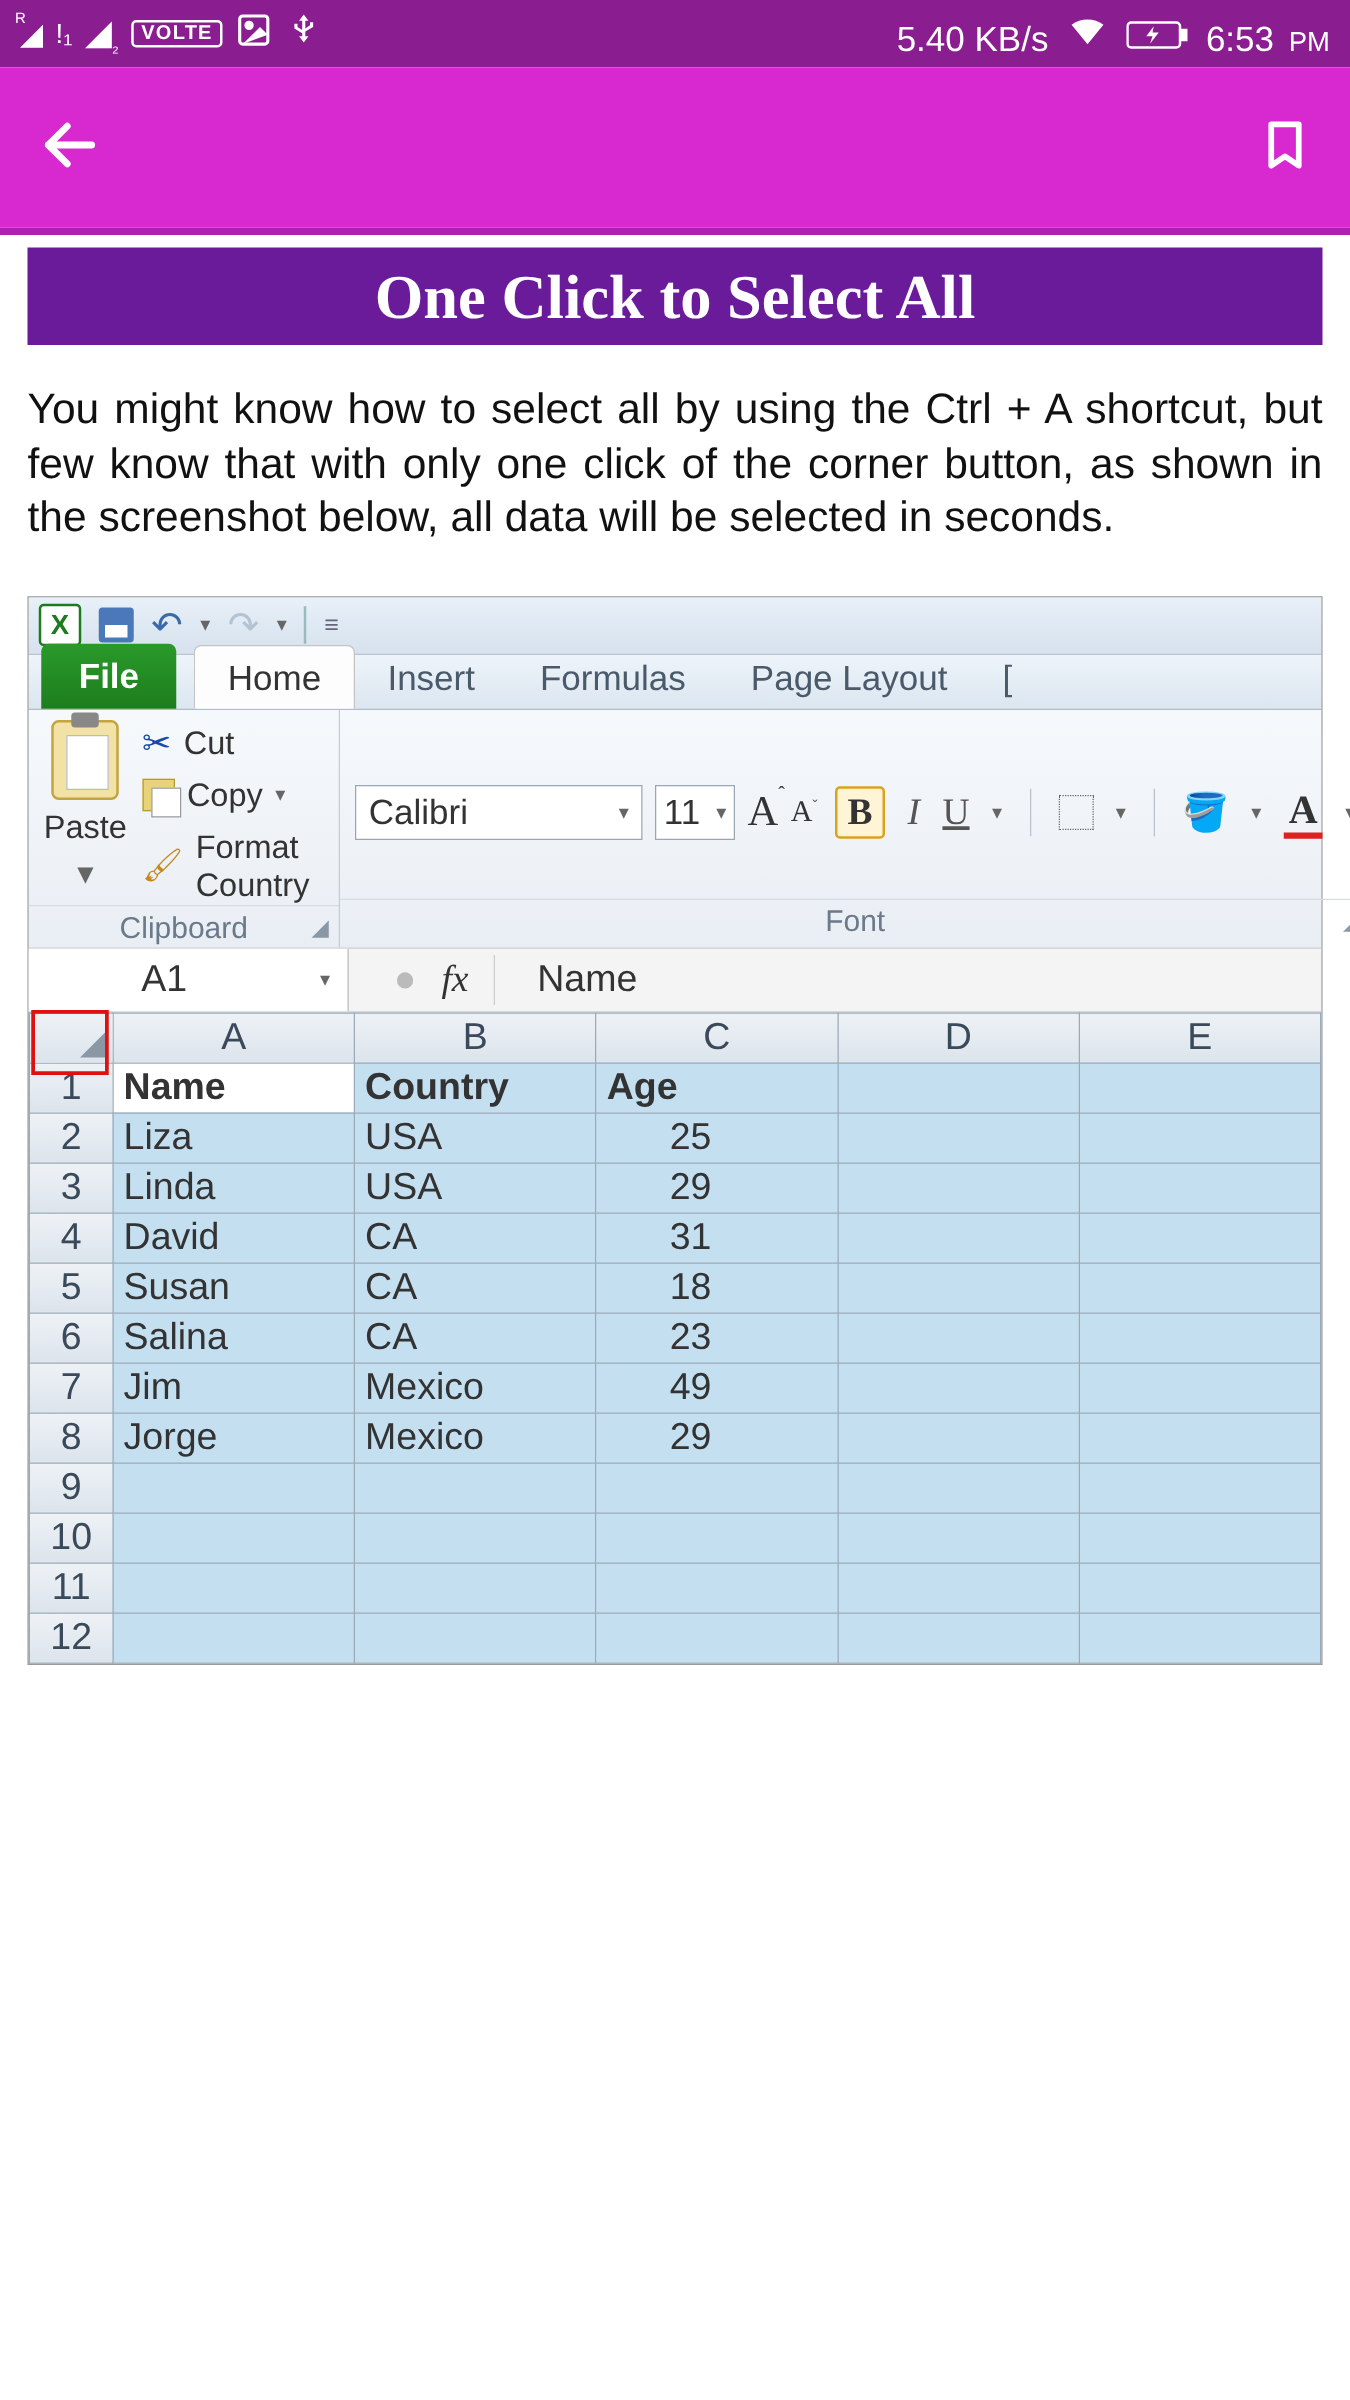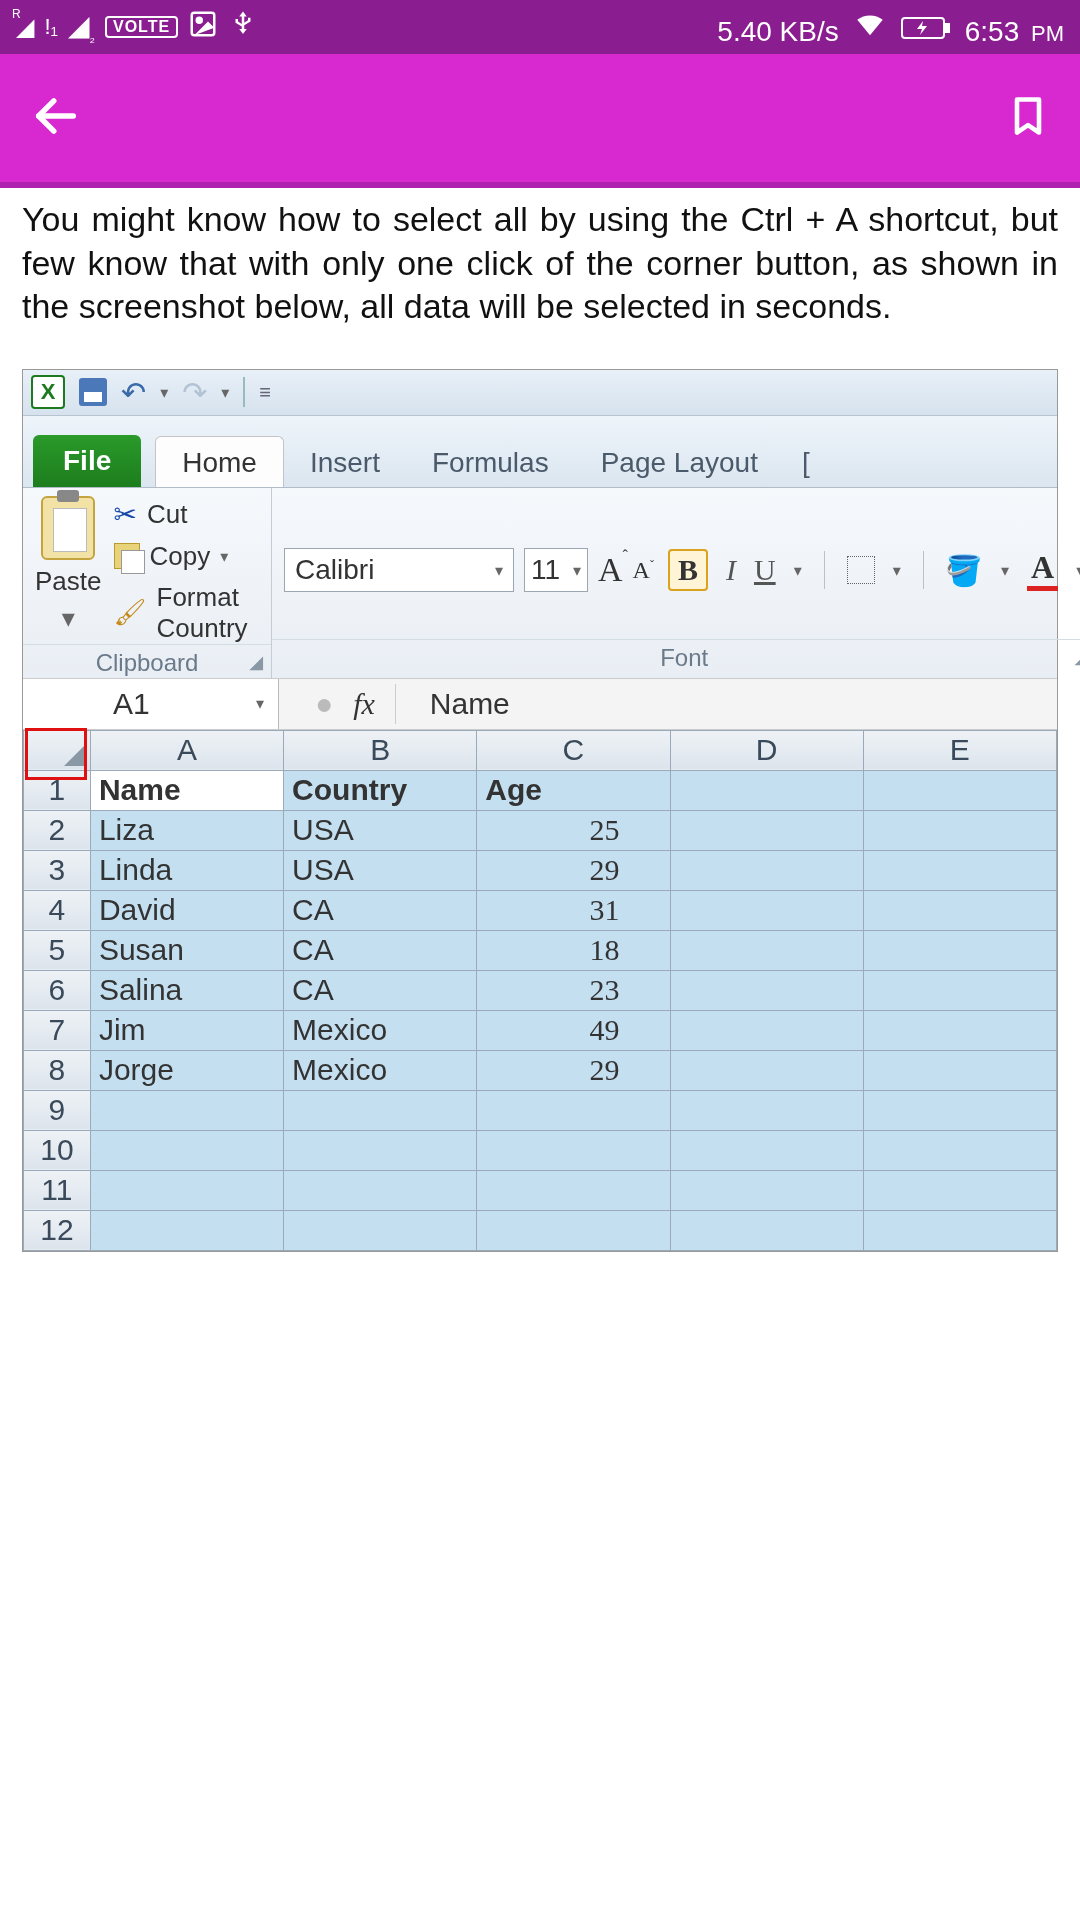--- a/index.html
+++ b/index.html
@@ -27,21 +27,21 @@
   .excel { border: 1px solid #999; background: #ececec; font-family: "Segoe UI", Tahoma, sans-serif; color: #333; }
 
   
   .excel-qat { height: 46px; background: linear-gradient(#e8f0f8, #d6e2ee); display: flex; align-items: center; gap: 14px; padding-left: 8px; font-size: 26px; color: #555; border-bottom: 1px solid #b8c4d0; }
   .xl-badge { width: 34px; height: 34px; border: 2px solid #1e7a1e; color: #1e7a1e; font-weight: 900; display: flex; align-items: center; justify-content: center; font-size: 22px; background: #fff; border-radius: 4px; }
   .save-ic { width: 28px; height: 28px; background: #4a78b8; border-radius: 3px; position: relative; }
   .save-ic::after { content: ""; position: absolute; left: 5px; right: 5px; bottom: 4px; height: 10px; background: #fff; }
   .qat-sep { width: 2px; height: 30px; background: #9bb; }
 
   
-  .excel-tabs { height: 72px; background: linear-gradient(#eef4fa, #dbe6f0); display: flex; align-items: flex-end; padding-left: 10px; gap: 0; font-size: 28px; color: #4a5a6a; border-bottom: 1px solid #b0bcc8; }
+  .excel-tabs { height: 44px; background: linear-gradient(#eef4fa, #dbe6f0); display: flex; align-items: flex-end; padding-left: 10px; gap: 0; font-size: 28px; color: #4a5a6a; border-bottom: 1px solid #b0bcc8; }
   .tab { padding: 10px 26px 8px 26px; border-top-left-radius: 6px; border-top-right-radius: 6px; }
   .tab-file { background: linear-gradient(#2a9a2a, #1d7d1d); color: #fff; font-weight: 600; margin-right: 14px; padding: 10px 30px; }
   .tab-active { background: #fdfdfd; border: 1px solid #c4c4c4; border-bottom: none; font-weight: 500; color: #333; }
 
   
   .ribbon { background: linear-gradient(#f6f9fc, #e9eef4); display: flex; height: 190px; }
   .rib-group { border-right: 1px solid #c4cdd6; display: flex; flex-direction: column; justify-content: space-between; }
   .rib-body { display: flex; padding: 8px 12px 0 12px; gap: 12px; flex: 1; }
   .rib-label { text-align: center; font-size: 24px; color: #6a7a8a; padding: 4px 0 6px 0; border-top: 1px solid #d4dce4; position: relative; }
   .rib-dialog { position: absolute; right: 8px; top: 6px; font-size: 18px; color: #8a98a6; }
@@ -86,21 +86,21 @@
   .fx-divider { width: 1px; height: 40px; background: #ccc; }
   .fx-val { padding-left: 14px; }
 
   
   .grid-wrap { position: relative; }
   .grid { border-collapse: collapse; width: 100%; font-size: 30px; }
   .grid th, .grid td { border: 1px solid #9aaab8; }
   .grid thead th { background: linear-gradient(#eef2f6, #dce4ec); color: #3a4a5a; font-weight: 400; height: 40px; }
   .grid tbody th.rowhead { background: linear-gradient(#eef2f6, #dce4ec); color: #3a4a5a; font-weight: 400; width: 54px; text-align: center; }
   .grid td { background: #c4dff0; padding: 2px 8px; height: 40px; }
-  .grid td.num { text-align: right; padding-right: 50px; font-family: Liberation Serif, serif; }
+  .grid td.num { text-align: center; padding-right: 50px; }
   .corner { width: 54px; position: relative; }
   .corner-tri { position: absolute; right: 4px; bottom: 4px; width: 0; height: 0; border-left: 22px solid transparent; border-bottom: 22px solid #8a98a6; }
   .corner-highlight { position: absolute; left: 1px; top: -3px; width: 62px; height: 52px; border: 3px solid #e01010; pointer-events: none; z-index: 5; }
   .row1-a { background: #fff !important; font-weight: 700; }
   .row1 td { font-weight: 700; }
   .grid thead th.colhead { width: 156px; }
 
 </style>
 </head>
 <body>
@@ -151,20 +151,21 @@
   </span>
   <span>
     <svg width="44" height="44" viewBox="0 0 24 24" fill="none" stroke="#fff" stroke-width="2.5" stroke-linejoin="round">
         <path d="M6 3h12v18l-6-4-6 4V3z"></path>
       </svg>
   </span>
 </div>
 <div class="app-divider"></div>
 
 <div class="article">
+  <div class="article-title-bar">One Click to Select All</div>
   <p class="article-body">You might know how to select all by using the Ctrl + A shortcut, but few know that with only one click of the corner button, as shown in the screenshot below, all data will be selected in seconds.</p>
 
   <div class="excel">
 
     <div class="excel-qat">
       <span class="xl-badge">X</span>
       <span class="save-ic"></span>
       <span style="color:#3a6aa8;font-size:30px;">↶</span>
         <span class="dd">▾</span>
       <span style="color:#b3c3d3;font-size:30px;">↷</span>

